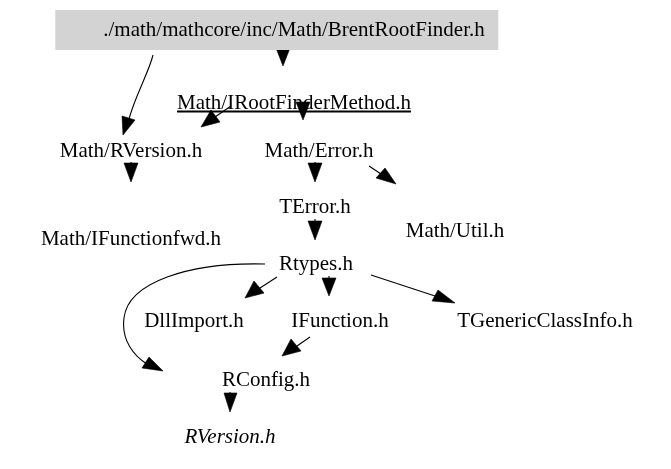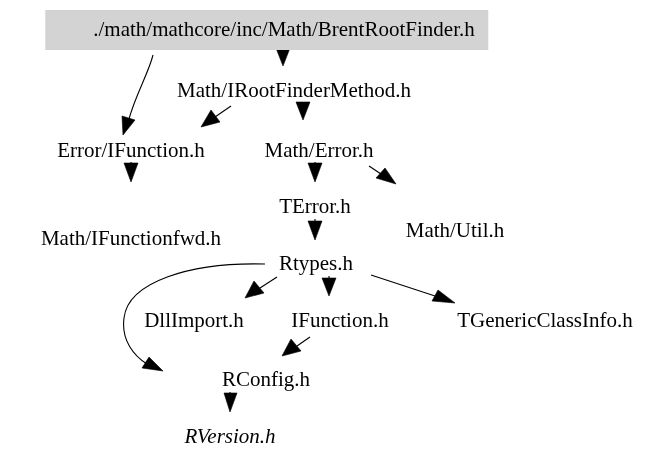--- a/index.html
+++ b/index.html
@@ -107,23 +107,23 @@
         <path class="edge-path" d="M310,337 L297,346"></path>
         <path class="edge-head" d="M282,356 L291,339 L301,351 Z"></path>
       </g>
       <g>
         <path class="edge-path" d="M230,392 L230,394"></path>
         <path class="edge-head" d="M230,412 L224,393 L237,393 Z"></path>
       </g>
     </svg>
 
   <div id="node-layer">
-      <div class="node root-node" style="left: 267px; top: 30px; padding-left: 48px;">./math/mathcore/inc/Math/BrentRootFinder.h</div>
-      <div class="node" style="left: 294px; top: 90px;">Math/IRootFinderMethod.h</div>
-      <div class="node" style="left: 131px; top: 150px;">Error/IFunction.h</div>
+      <div class="node root-node" style="left: 277px; top: 30px; padding-left: 48px;">./math/mathcore/inc/Math/BrentRootFinder.h</div>
+      <div class="node" style="left: 294px; top: 102px; text-decoration: underline;">Math/IRootFinderMethod.h</div>
+      <div class="node" style="left: 131px; top: 150px;">Math/RVersion.h</div>
       <div class="node" style="left: 319px; top: 150px;">Math/Error.h</div>
       <div class="node" style="left: 131px; top: 206px; margin-top: 32px;">Math/IFunctionfwd.h</div>
       <div class="node" style="left: 315px; top: 206px;">TError.h</div>
       <div class="node" style="left: 455px; top: 206px; margin-top: 24px;">Math/Util.h</div>
       <div class="node" style="left: 316px; top: 263px;">Rtypes.h</div>
       <div class="node" style="left: 194px; top: 320px;">DllImport.h</div>
       <div class="node" style="left: 340px; top: 320px;">IFunction.h</div>
       <div class="node" style="left: 545px; top: 320px;">TGenericClassInfo.h</div>
       <div class="node" style="left: 230px; top: 379px; margin-left: 36px;">RConfig.h</div>
       <div class="node" style="left: 230px; top: 436px; font-style: italic;">RVersion.h</div>

